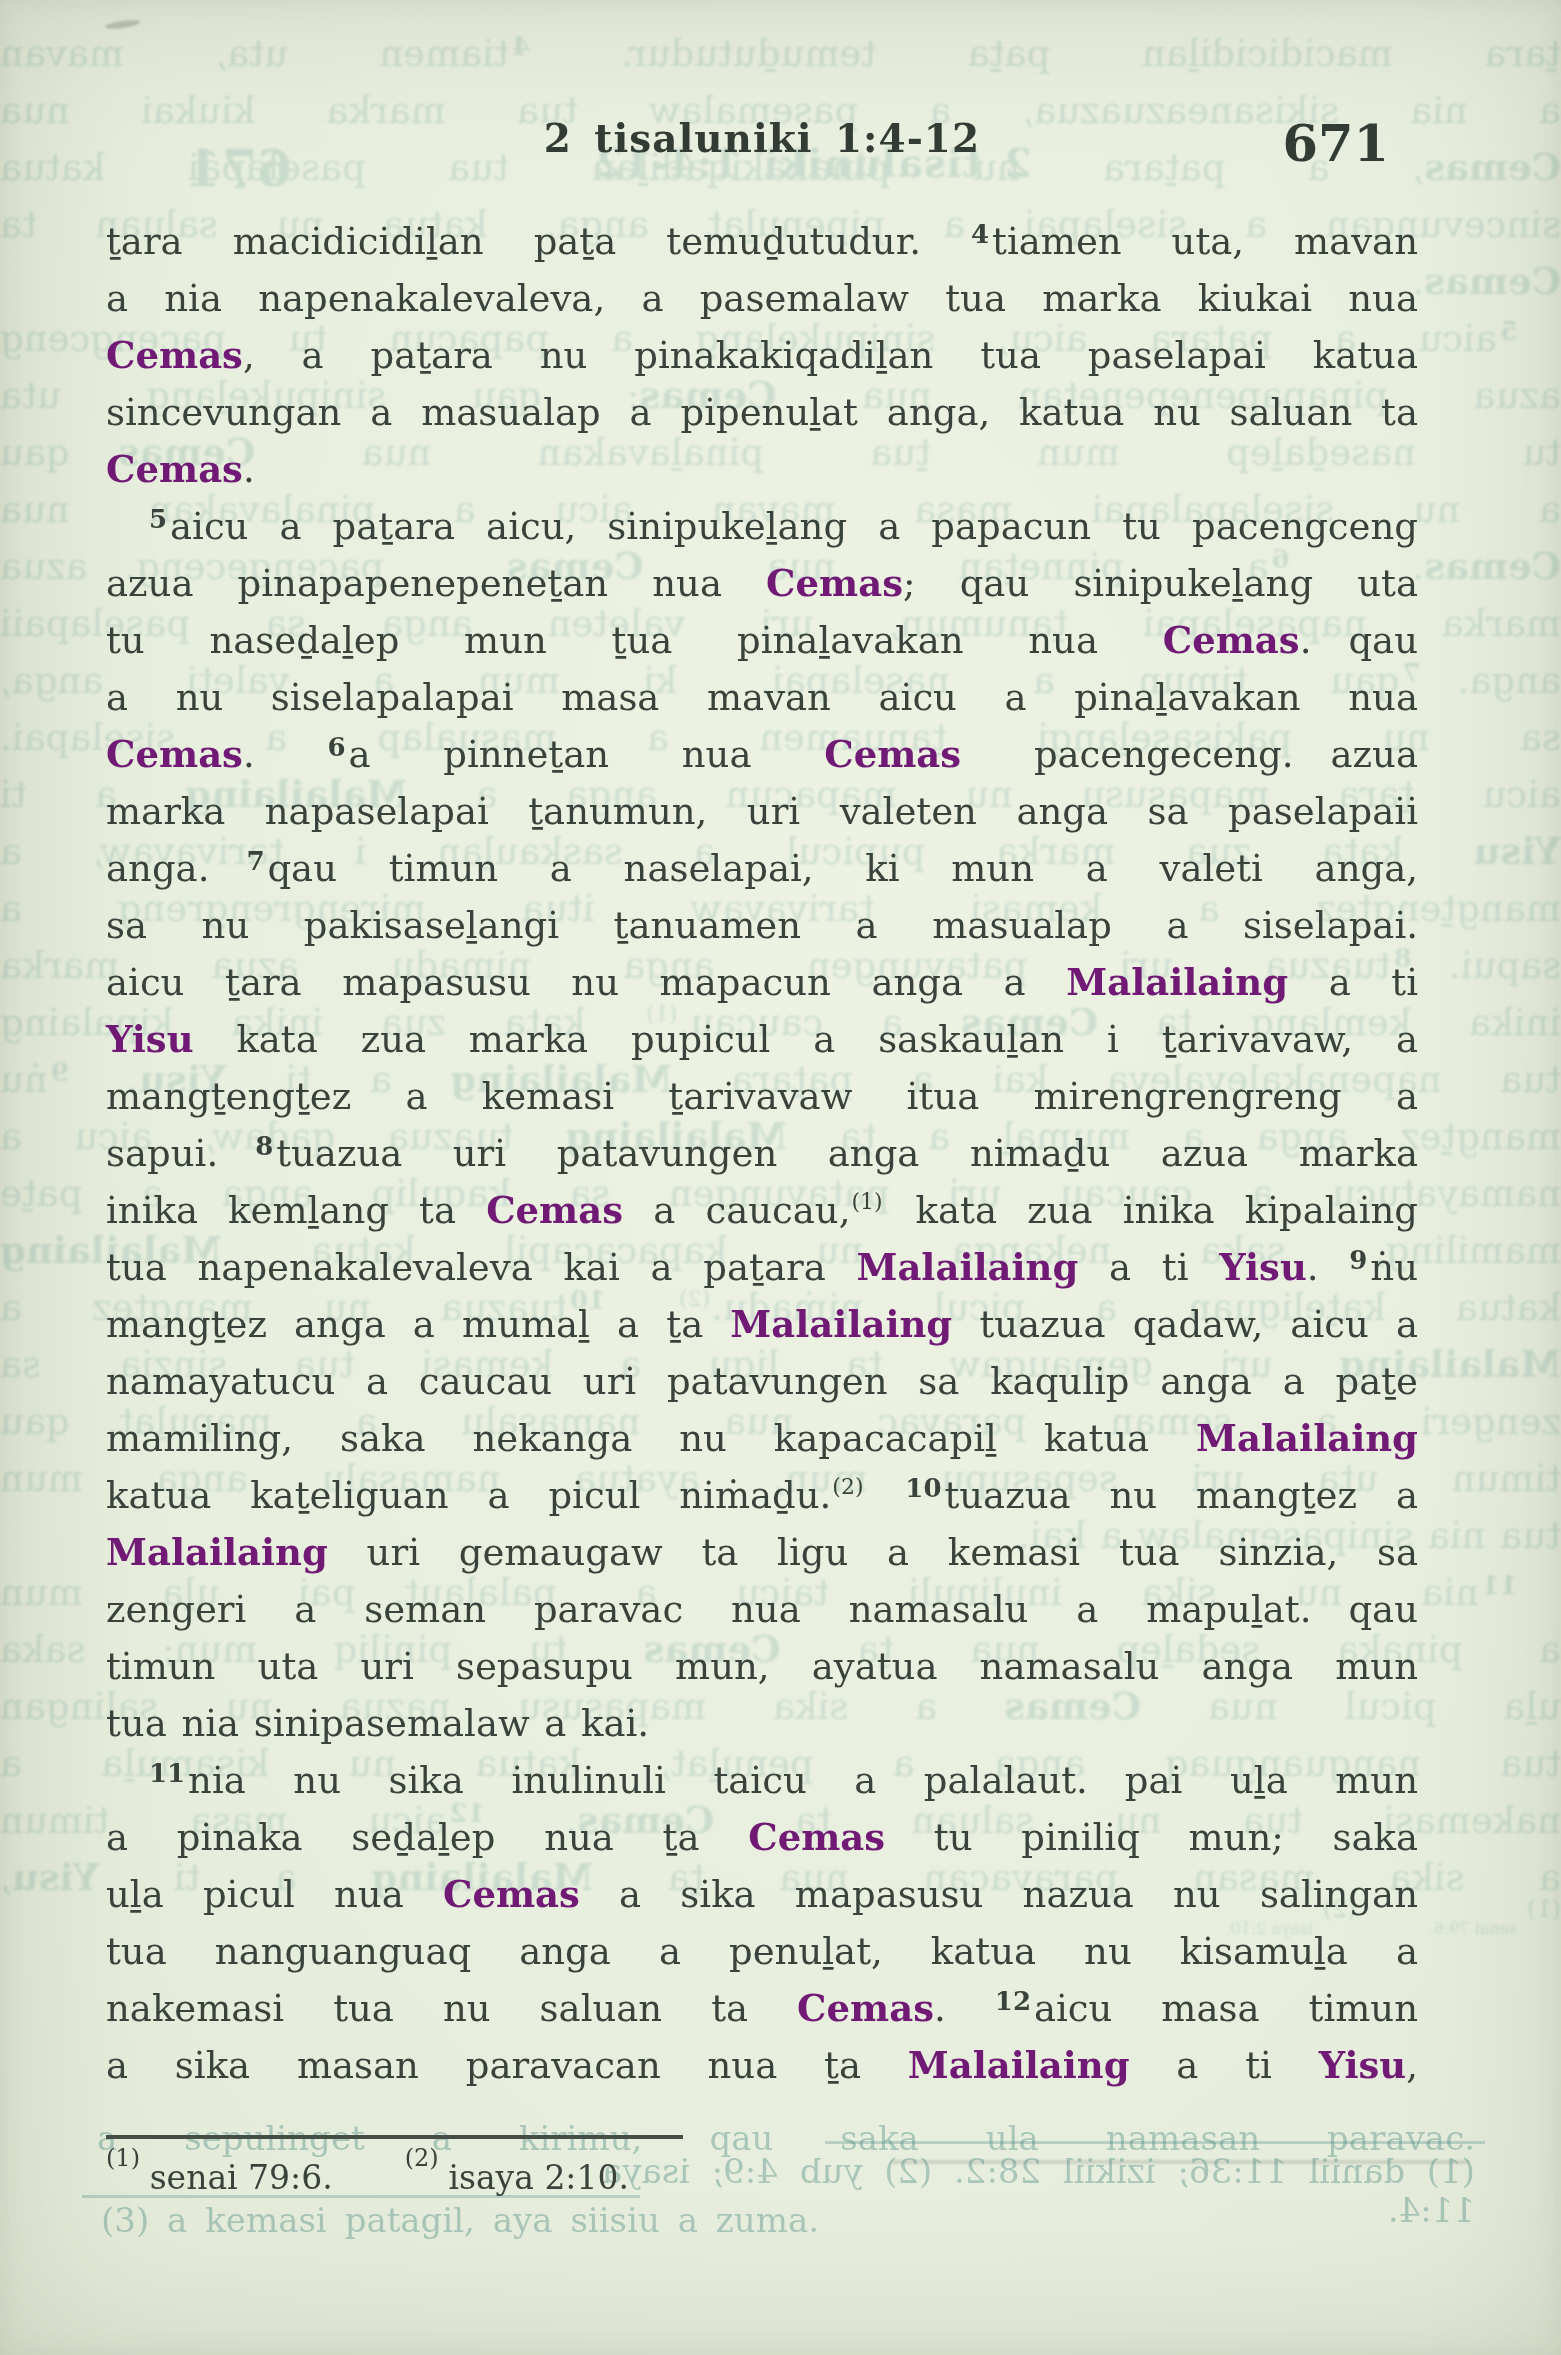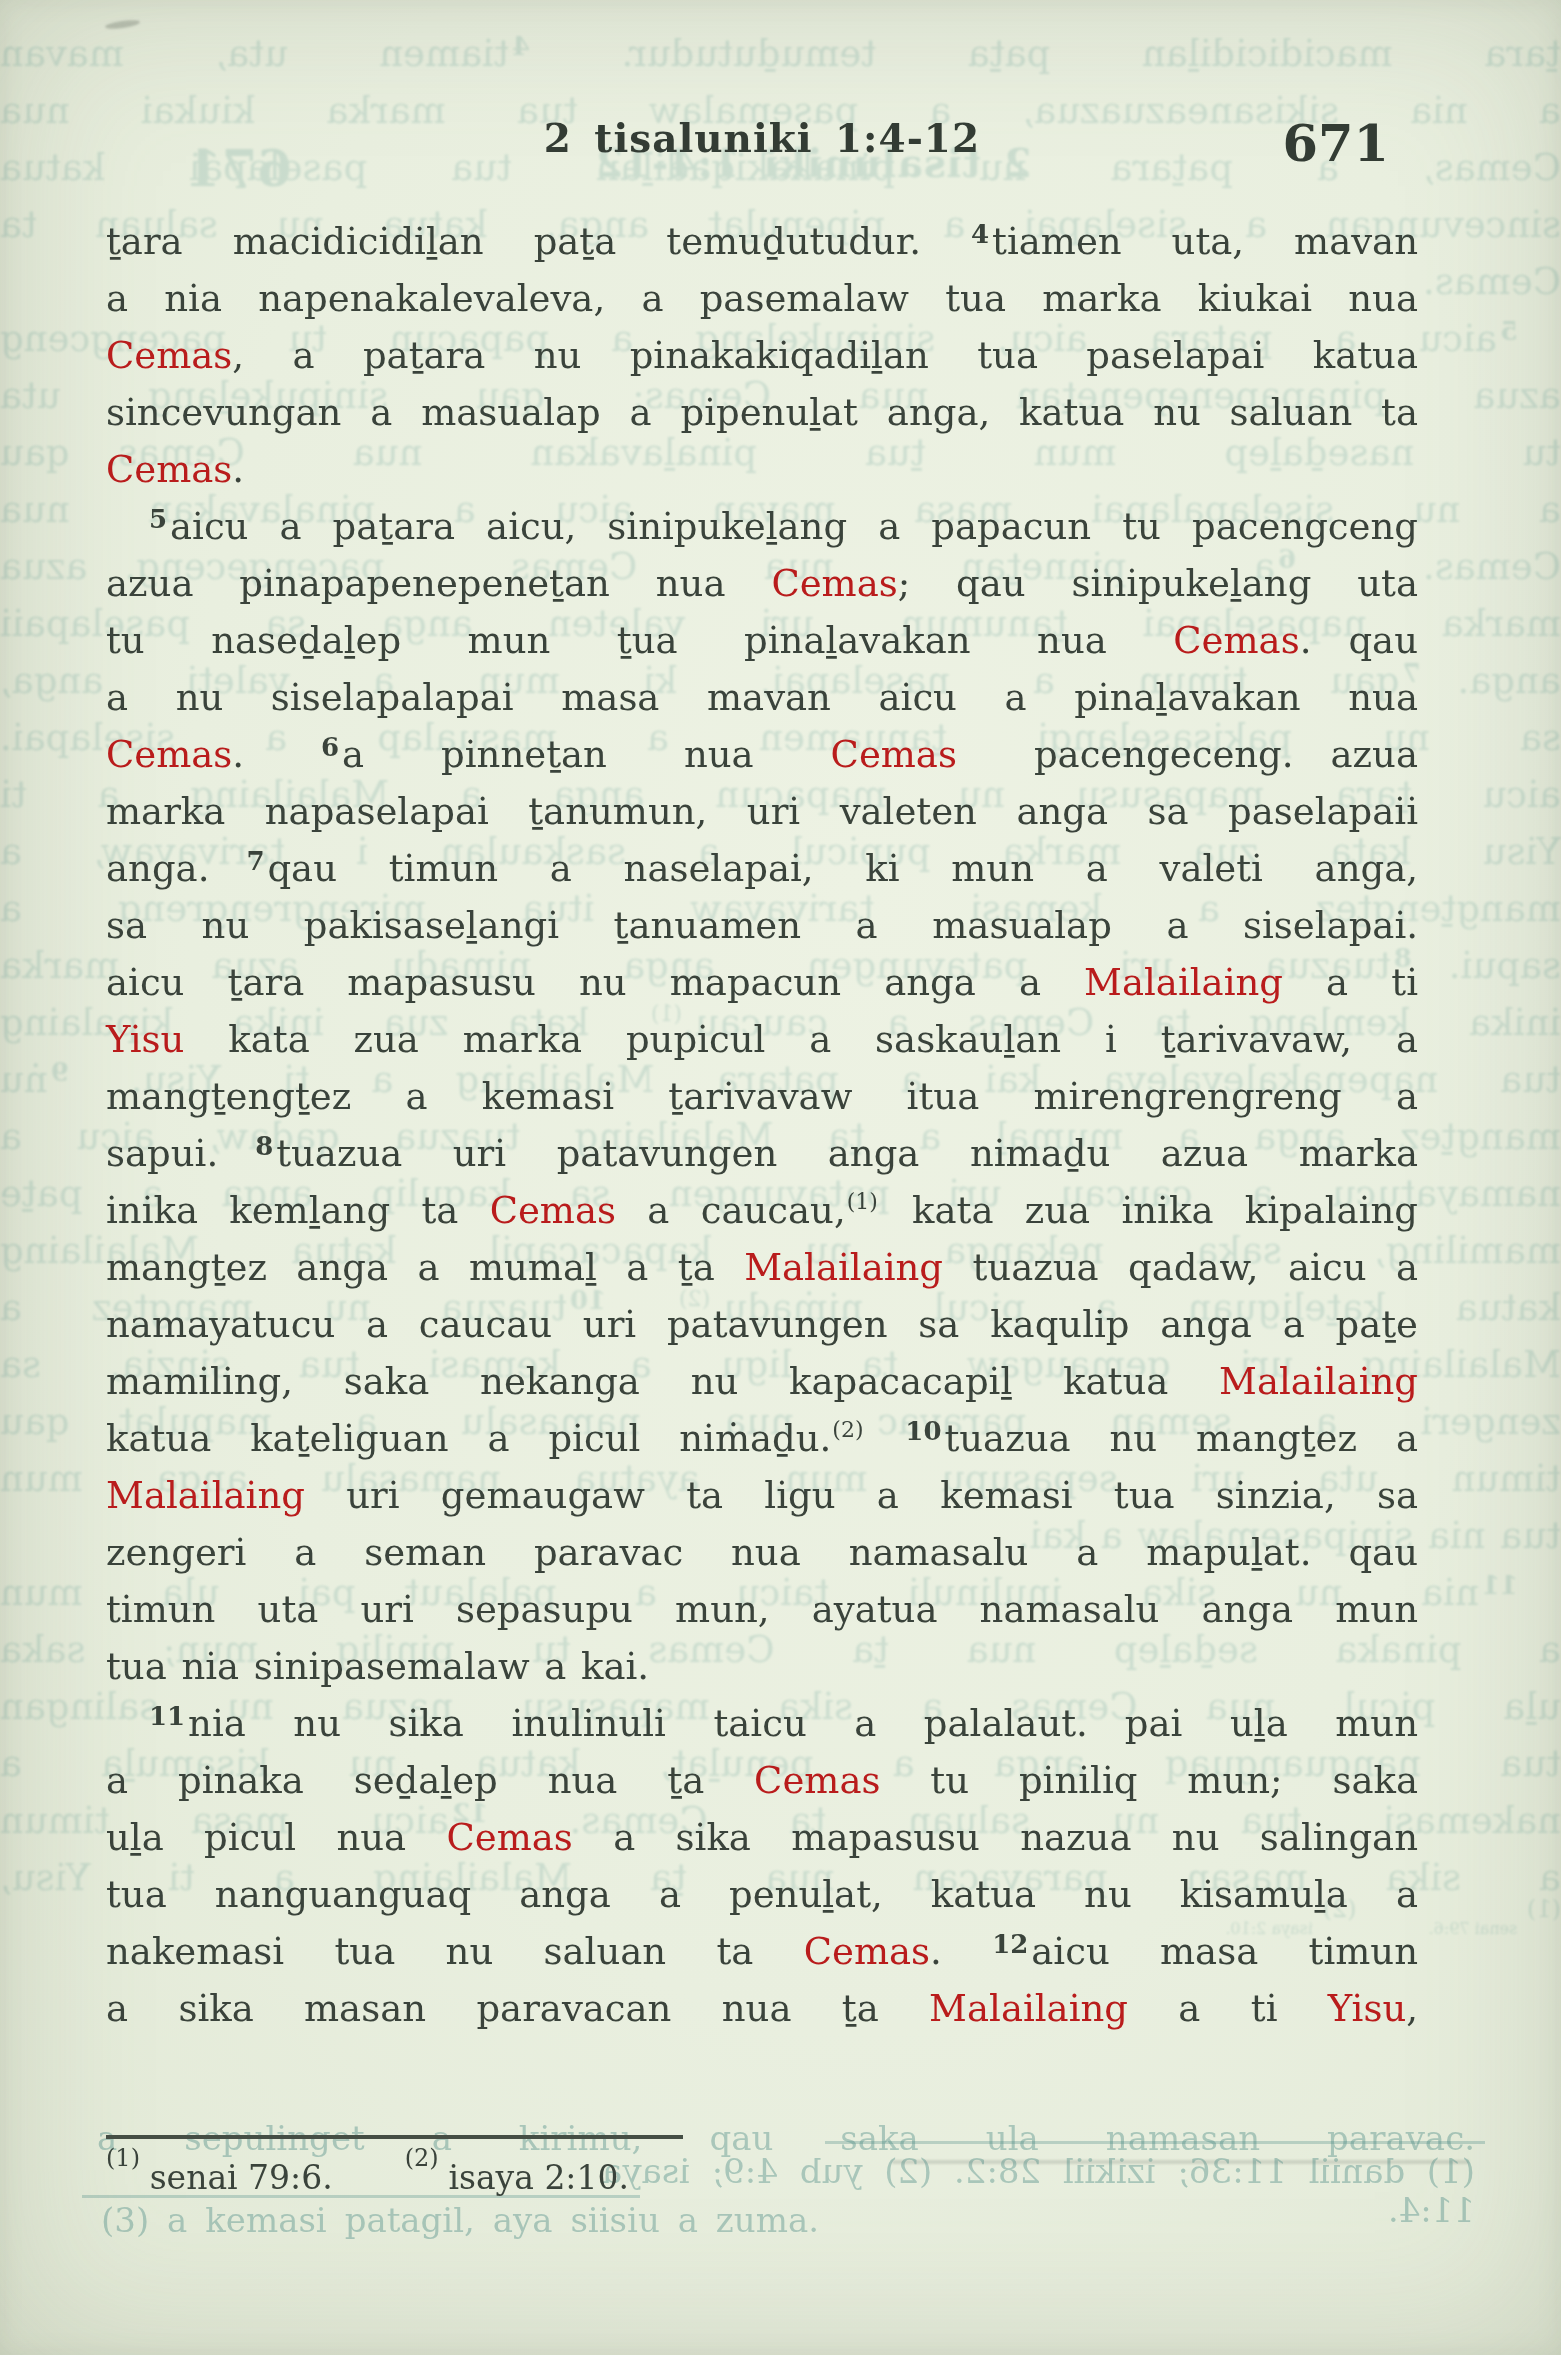--- a/index.html
+++ b/index.html
@@ -29,21 +29,21 @@
   #printable{position:absolute;inset:0;z-index:2;margin-left:14px;}
   .header{position:absolute;top:115px;left:92px;width:1312px;height:47px;}
   .header .title{display:block;text-align:center;font-size:39px;font-weight:700;
     letter-spacing:1px;word-spacing:7.8px;color:#333c34;}
   .header .pageno{position:absolute;right:29px;top:-1.9px;font-size:51px;font-weight:700;color:#333c34;}
 
   #text-col{position:absolute;top:213px;left:92px;width:1312px;}
   .bodyline{height:57px;line-height:57px;font-size:37px;text-align:justify;word-spacing:2.9px;}
   .bodyline.j{text-align-last:justify;}
   .bodyline.ind{text-indent:43px;}
-  .s-b{font-weight:400;color:#b91c1c;}
+  .s-b{font-weight:700;color:#701a75;}
   .s-v{font-weight:700;font-size:26px;position:relative;top:-10.7px;margin-right:2.9px;}
   .s-f{font-size:22px;position:relative;top:-13.6px;margin:0 2.9px 0 1px;}
 
   .fnrule{position:absolute;top:2135px;left:92px;width:577px;height:3.9px;background:#454e44;}
   #footnotes{position:absolute;top:2146px;left:92px;width:1312px;font-size:33px;line-height:47px;}
   .fnitem{margin-right:72px;}
   .fnmark{font-size:24px;position:relative;top:-10.7px;margin-right:9.7px;font-style:normal;}
   .fntext{}
 </style>
 </head>
@@ -125,20 +125,21 @@
       <div class="bodyline j"><span class="s-p">a nu siselapalapai masa mavan aicu a pinaḻavakan nua</span></div>
       <div class="bodyline j"><span class="s-b">Cemas</span><span class="s-p">. </span><span class="s-v">6</span><span class="s-p">a pinneṯan nua </span><span class="s-b">Cemas</span><span class="s-p"> pacengeceng. azua</span></div>
       <div class="bodyline j"><span class="s-p">marka napaselapai ṯanumun, uri valeten anga sa paselapaii</span></div>
       <div class="bodyline j"><span class="s-p">anga. </span><span class="s-v">7</span><span class="s-p">qau timun a naselapai, ki mun a valeti anga,</span></div>
       <div class="bodyline j"><span class="s-p">sa nu pakisaseḻangi ṯanuamen a masualap a siselapai.</span></div>
       <div class="bodyline j"><span class="s-p">aicu ṯara mapasusu nu mapacun anga a </span><span class="s-b">Malailaing</span><span class="s-p"> a ti</span></div>
       <div class="bodyline j"><span class="s-b">Yisu</span><span class="s-p"> kata zua marka pupicul a saskauḻan i ṯarivavaw, a</span></div>
       <div class="bodyline j"><span class="s-p">mangṯengṯez a kemasi ṯarivavaw itua mirengrengreng a</span></div>
       <div class="bodyline j"><span class="s-p">sapui. </span><span class="s-v">8</span><span class="s-p">tuazua uri patavungen anga nimaḏu azua marka</span></div>
       <div class="bodyline j"><span class="s-p">inika kemḻang ta </span><span class="s-b">Cemas</span><span class="s-p"> a caucau,</span><span class="s-f">(1)</span><span class="s-p"> kata zua inika kipalaing</span></div>
+      <div class="bodyline j"><span class="s-p">tua napenakalevaleva kai a paṯara </span><span class="s-b">Malailaing</span><span class="s-p"> a ti </span><span class="s-b">Yisu</span><span class="s-p">. </span><span class="s-v">9</span><span class="s-p">ṅu</span></div>
       <div class="bodyline j"><span class="s-p">mangṯez anga a mumaḻ a ṯa </span><span class="s-b">Malailaing</span><span class="s-p"> tuazua qadaw, aicu a</span></div>
       <div class="bodyline j"><span class="s-p">namayatucu a caucau uri patavungen sa kaqulip anga a paṯe</span></div>
       <div class="bodyline j"><span class="s-p">mamiling, saka nekanga nu kapacacapiḻ katua </span><span class="s-b">Malailaing</span></div>
       <div class="bodyline j"><span class="s-p">katua kaṯeliguan a picul niṁaḏu.</span><span class="s-f">(2)</span><span class="s-p"> </span><span class="s-v">10</span><span class="s-p">tuazua nu mangṯez a</span></div>
       <div class="bodyline j"><span class="s-b">Malailaing</span><span class="s-p"> uri gemaugaw ta ligu a kemasi tua sinzia, sa</span></div>
       <div class="bodyline j"><span class="s-p">zengeri a seman paravac nua namasalu a mapuḻat. qau</span></div>
       <div class="bodyline j"><span class="s-p">timun uta uri sepasupu mun, ayatua namasalu anga mun</span></div>
       <div class="bodyline"><span class="s-p">tua nia sinipasemalaw a kai.</span></div>
       <div class="bodyline j ind"><span class="s-v">11</span><span class="s-p">nia nu sika inulinuli taicu a palalaut. pai uḻa mun</span></div>
       <div class="bodyline j"><span class="s-p">a pinaka seḏaḻep nua ṯa </span><span class="s-b">Cemas</span><span class="s-p"> tu piniliq mun; saka</span></div>

